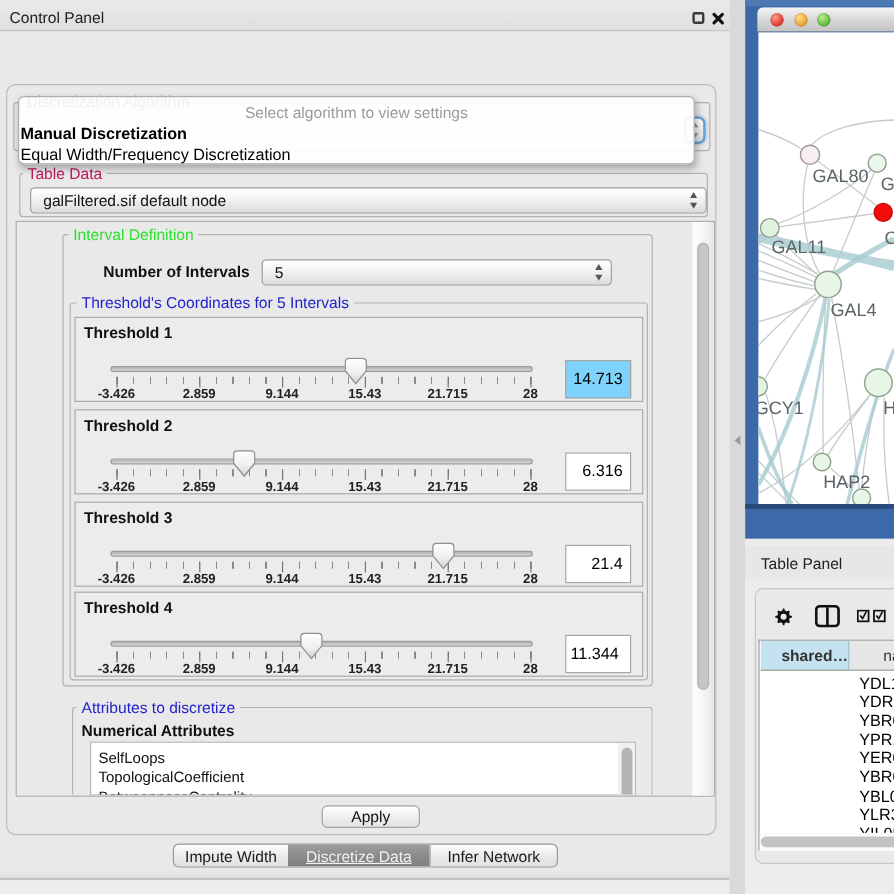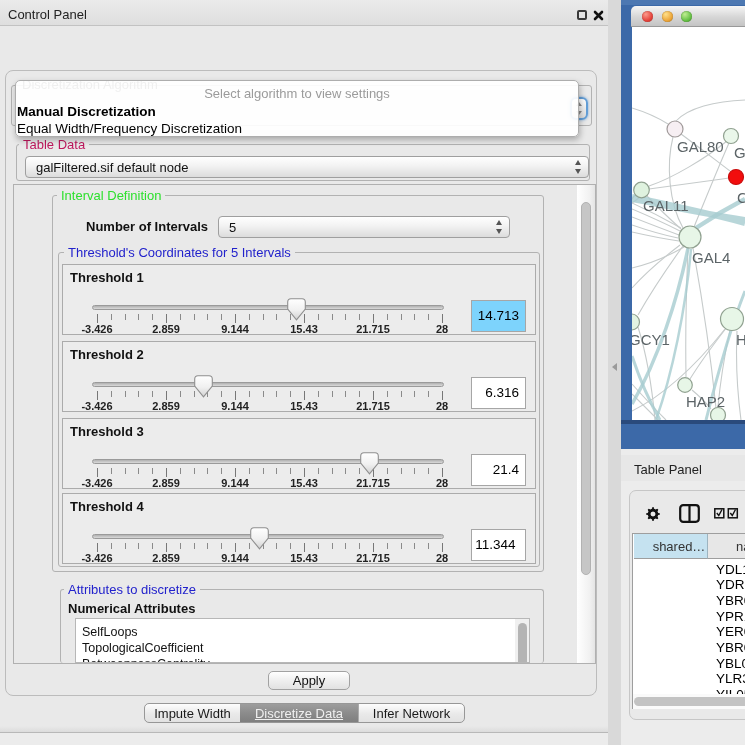--- a/index.html
+++ b/index.html
@@ -291,20 +291,20 @@
     <line x1="10.5" y1="2" x2="10.5" y2="17" stroke="#111" stroke-width="2.2"></line>
   </svg>
   <svg class="abs" style="left:714px;top:508px;" width="25" height="11" viewBox="0 0 25 11">
     <rect x="0.8" y="0.8" width="9" height="9" fill="none" stroke="#111" stroke-width="1.5"></rect>
     <path d="M2.8,5 L4.8,7.5 L8,1.5" fill="none" stroke="#111" stroke-width="1.4"></path>
     <rect x="14.3" y="0.8" width="9" height="9" fill="none" stroke="#111" stroke-width="1.5"></rect>
     <path d="M16.3,5 L18.3,7.5 L21.5,1.5" fill="none" stroke="#111" stroke-width="1.4"></path>
   </svg>
 
   <div class="abs" style="left:632px;top:533px;width:113px;height:176px;background:#ffffff;border-top:1px solid #9e9e9e;border-left:1px solid #9e9e9e;overflow:hidden;">
-    <div style="position:absolute;left:1px;top:0;width:74px;height:25px;background:#c5e2f0;border-right:1px solid #9db4c0;border-bottom:1px solid #9e9e9e;text-align:center;text-indent:17px;line-height:25px;font-size:13px;color:#333;">shared…</div>
+    <div style="position:absolute;left:1px;top:0;width:74px;height:25px;background:#c5e2f0;border-right:1px solid #9db4c0;border-bottom:1px solid #9e9e9e;text-align:center;text-indent:17px;line-height:25px;font-size:13px;color:#333;font-weight:bold;">shared…</div>
     <div style="position:absolute;left:75px;top:0;width:45px;height:25px;background:#e7e7e7;border-bottom:1px solid #9e9e9e;line-height:25px;font-size:13px;color:#333;padding-left:28px;">na</div>
     <div style="position:absolute;left:83px;top:27.5px;font-size:13.5px;color:#000;line-height:15.7px;">YDL19<br>YDR27<br>YBR04<br>YPR14<br>YER05<br>YBR04<br>YBL07<br>YLR34<br>YIL05</div>
     <div style="position:absolute;left:0;top:160px;width:113px;height:16px;background:#fafafa;"></div>
     <div style="position:absolute;left:1px;top:163px;width:112px;height:9px;border-radius:5px 0 0 5px;background:#c3c3c3;"></div>
   </div>
 
 </div>
 
 </body></html>

